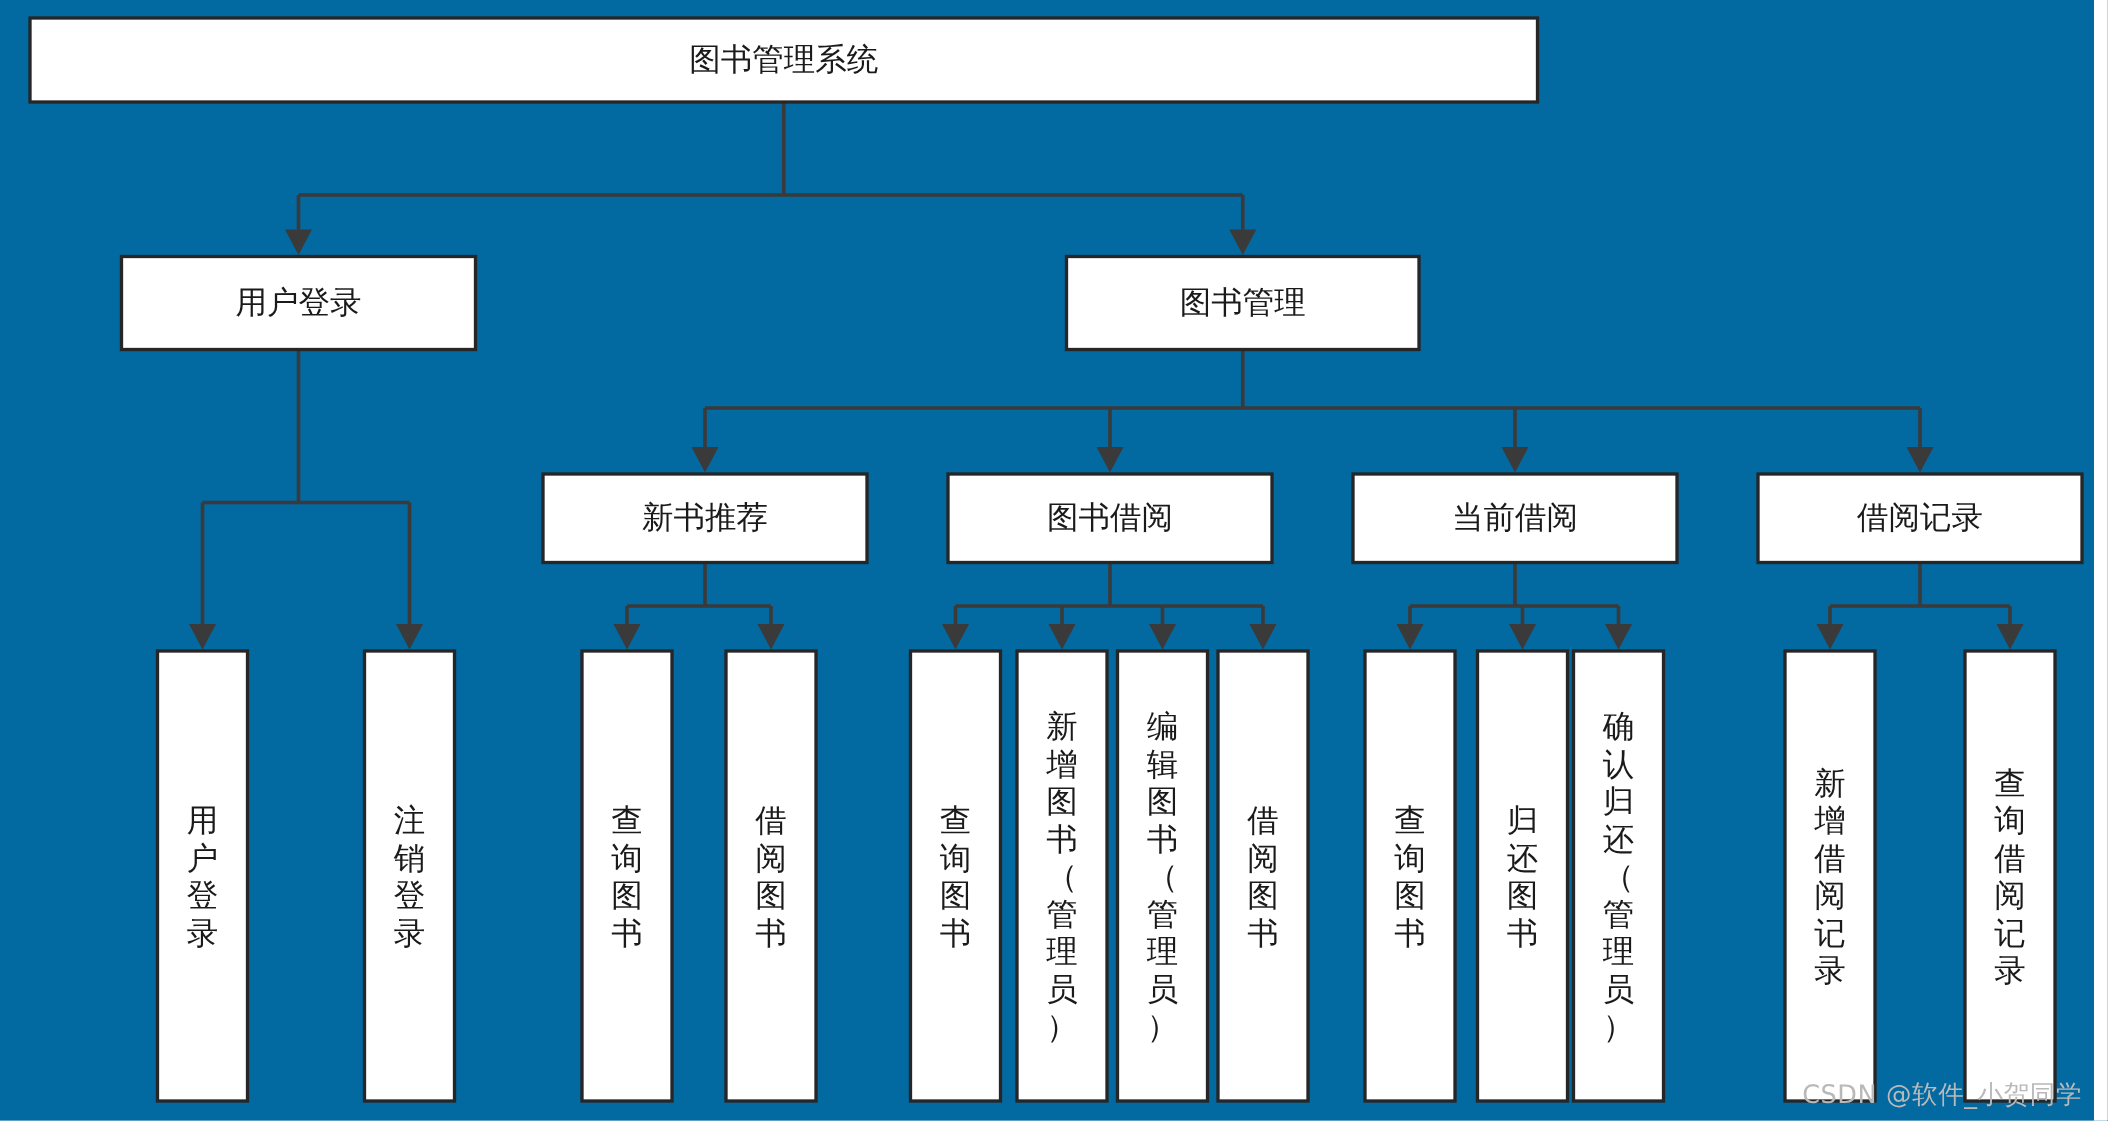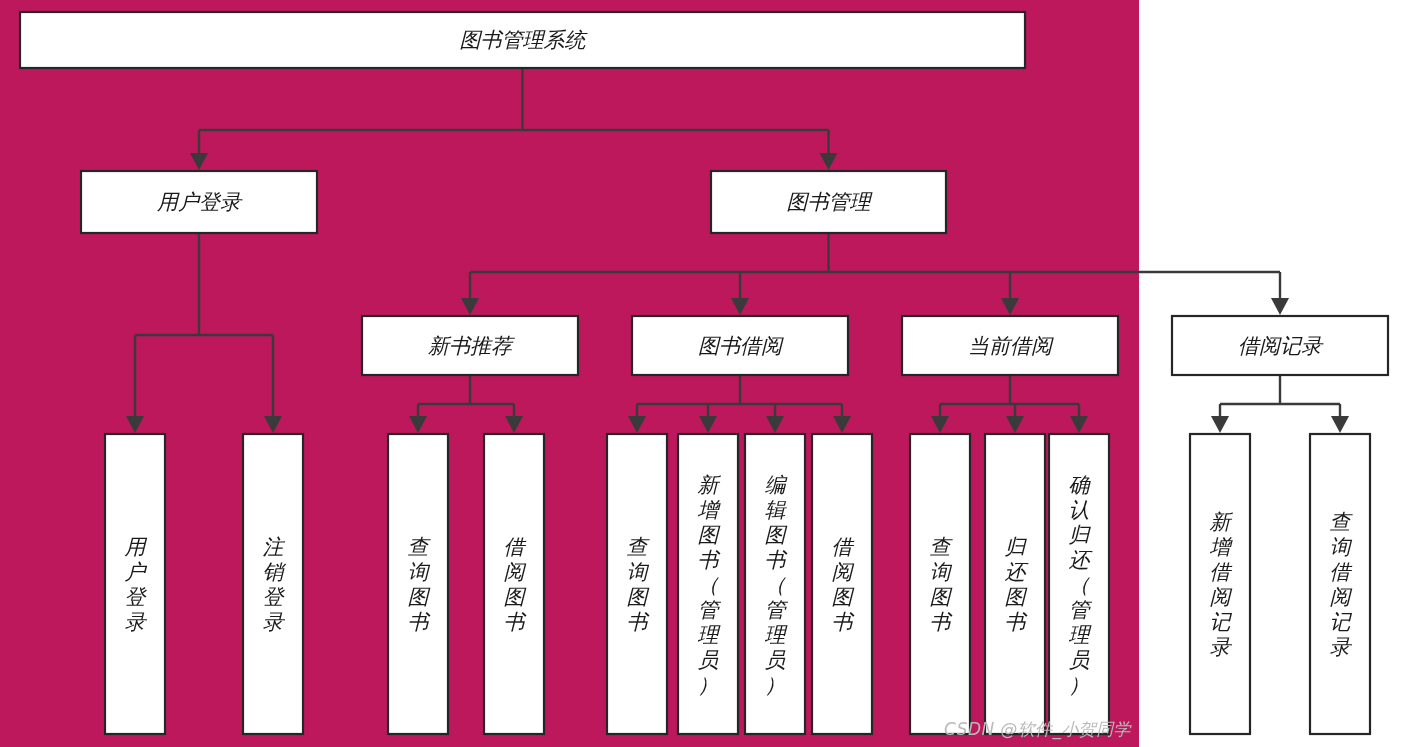--- a/index.html
+++ b/index.html
@@ -9,24 +9,23 @@
     background: #ffffff;
   }
   body {
     width: 1405px;
     height: 747px;
     font-family: "DejaVu Sans", "Liberation Sans", sans-serif;
     overflow: hidden;
   }
   #diagram-root {
     position: relative;
-    width: 1139px;
+    width: 1396px;
     height: 747px;
-    background: #be185d;
-    font-style: italic;
+    background: #0369a1;
   }
   svg#flow-svg {
     position: absolute;
     left: 0;
     top: 0;
     width: 1405px;
     height: 747px;
     display: block;
   }
   .node-box {

